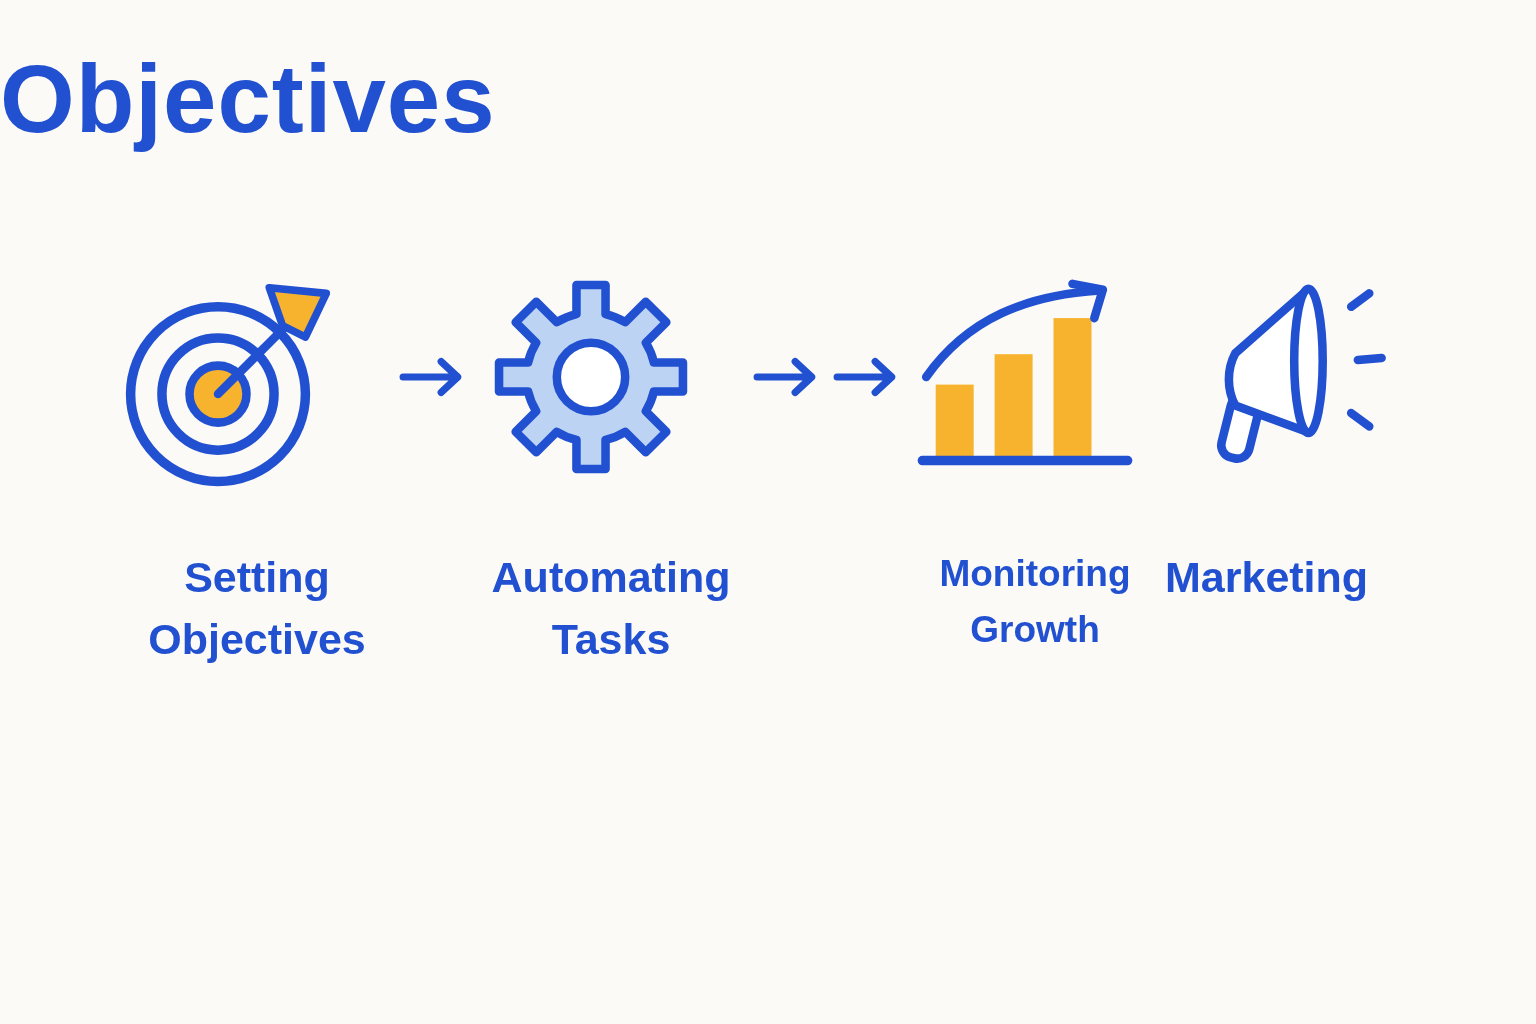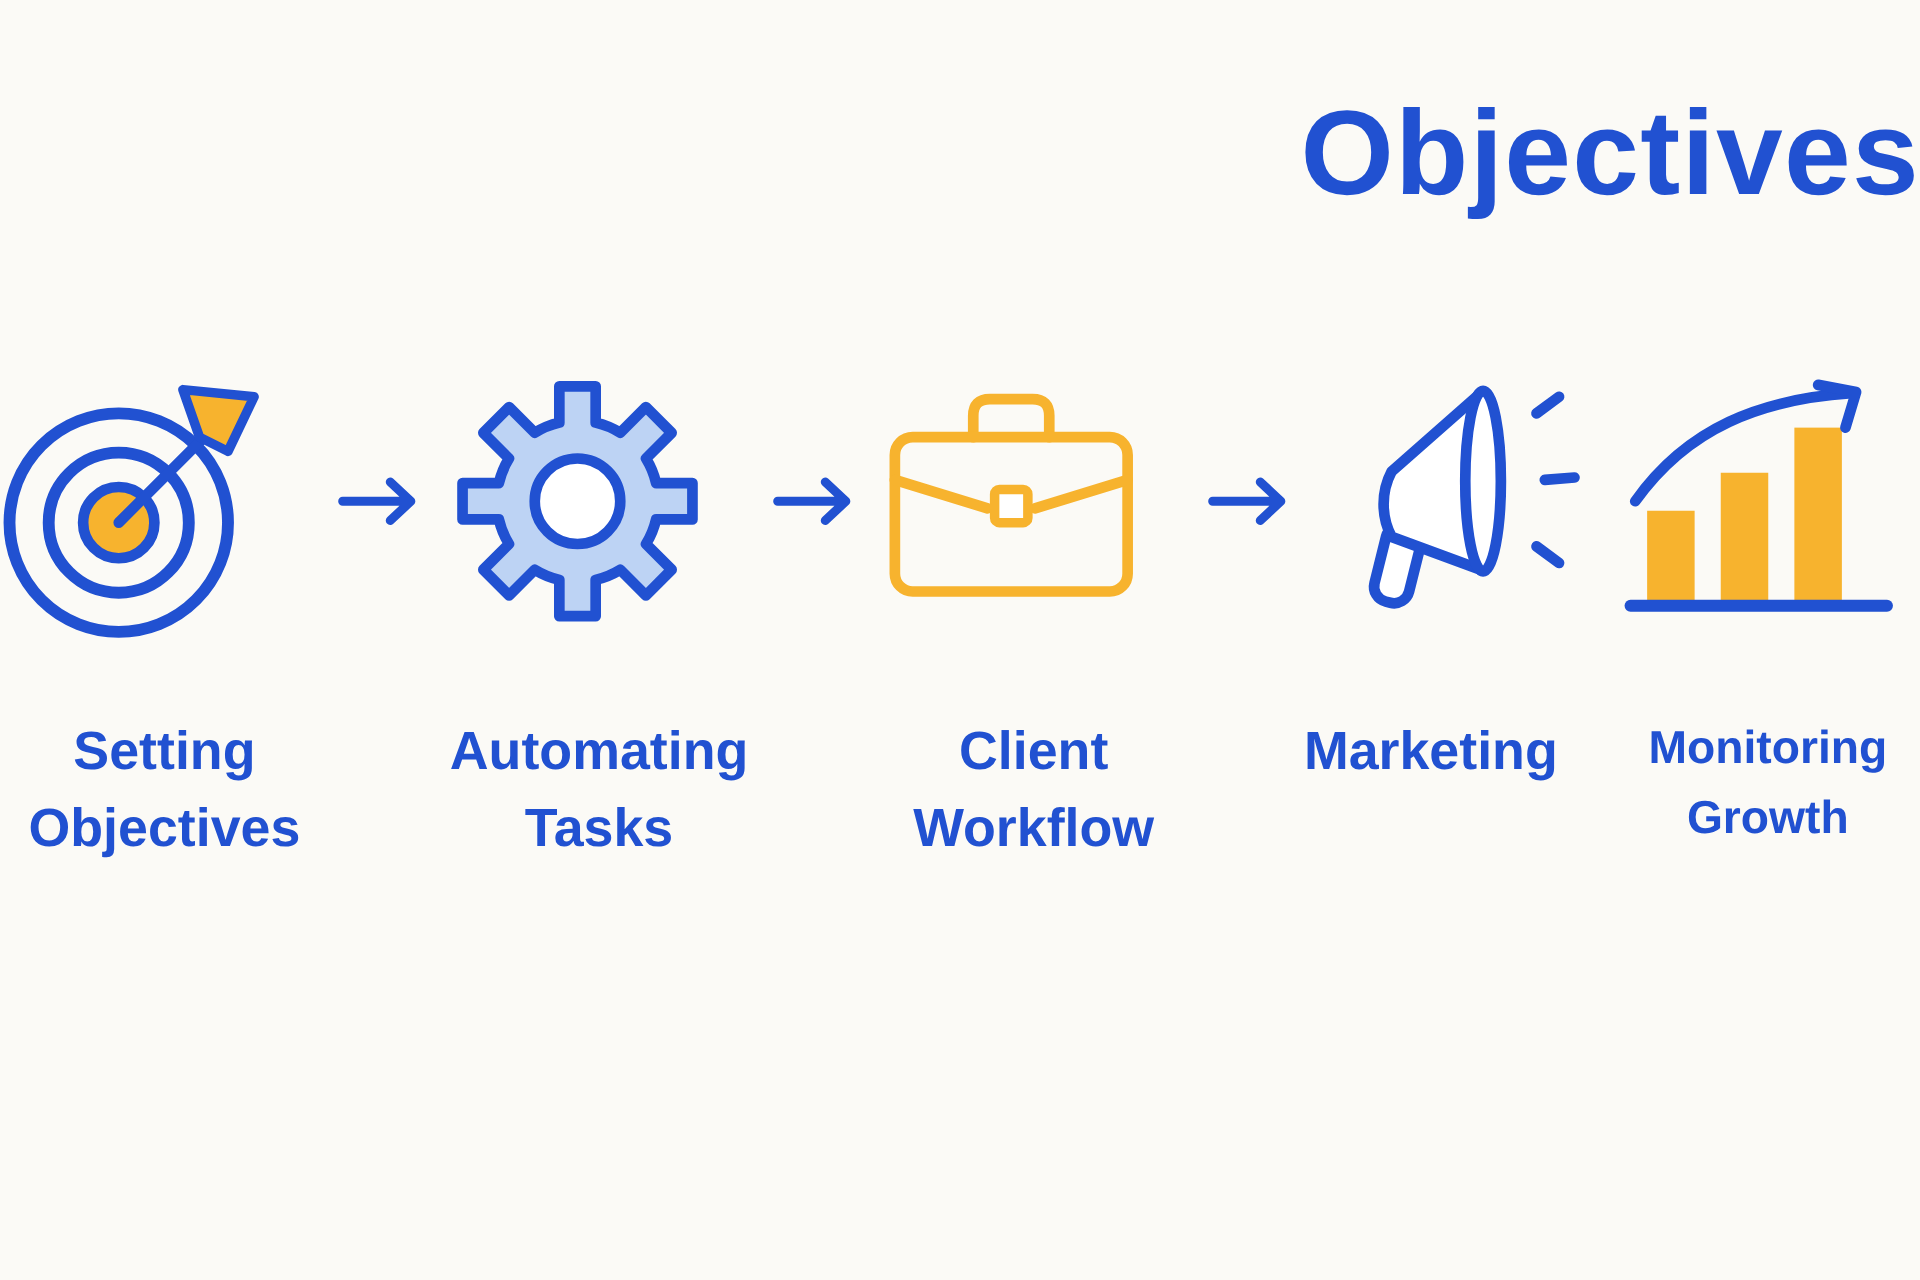--- a/index.html
+++ b/index.html
@@ -15,22 +15,22 @@
     font-family:"Liberation Sans", sans-serif;
     background:var(--bg);
   }
   .canvas{
     width:1536px;height:1024px;
     background:var(--bg);
     overflow:hidden;
     position:relative;
   }
   .title{
-    margin-top:68px;
-    text-align:right;
+    margin-top:44px;
+    text-align:left;
     font-size:96px;
     font-weight:bold;
     color:var(--blue);
     letter-spacing:1px;
   }
   .steps-row{
     display:flex;
     justify-content:center;
     align-items:flex-start;
     gap:6px;
@@ -122,61 +122,49 @@
       </div>
       <div class="step-label">Automating Tasks</div>
     </div>
 
     <div class="connector">
       <svg viewBox="0 0 70 50" aria-hidden="true">
         <path d="M5,25 H58 M58,25 L42,10 M58,25 L42,40" class="b-stroke" stroke-width="7"></path>
       </svg>
     </div>
 
-    <div class="step">
-      <div class="icon-box">
-        <svg viewBox="0 0 240 240" aria-hidden="true">
-          <path d="M88,66 V48 Q88,34 102,34 H138 Q152,34 152,48 V66" class="y-stroke" stroke-width="9"></path>
-          <rect x="22" y="66" width="196" height="130" rx="15" class="y-stroke" stroke-width="9"></rect>
-          <path d="M22,102 L100,126" class="y-stroke" stroke-width="9"></path>
-          <path d="M140,126 L218,102" class="y-stroke" stroke-width="9"></path>
-          <rect x="106" y="110" width="28" height="28" rx="4" fill="#ffffff" stroke="var(--yellow)" stroke-width="8"></rect>
-        </svg>
-      </div>
-      <div class="step-label">Client Workflow</div>
-    </div>
 
     <div class="connector">
       <svg viewBox="0 0 70 50" aria-hidden="true">
         <path d="M5,25 H58 M58,25 L42,10 M58,25 L42,40" class="b-stroke" stroke-width="7"></path>
       </svg>
+    </div>
+
+    <div class="step narrow">
+      <div class="icon-box">
+        <svg viewBox="0 0 240 240" aria-hidden="true">
+          <rect x="26" y="128" width="40" height="78" fill="var(--yellow)"></rect>
+          <rect x="88" y="96" width="40" height="110" fill="var(--yellow)"></rect>
+          <rect x="150" y="58" width="40" height="148" fill="var(--yellow)"></rect>
+          <path d="M12,208 H228" class="b-stroke" stroke-width="10"></path>
+          <path d="M16,120 C60,58 122,34 198,29" class="b-stroke" stroke-width="9"></path>
+          <path d="M170,22 L202,28 L193,58" class="b-stroke" stroke-width="9"></path>
+        </svg>
+      </div>
+      <div class="step-label small">Monitoring Growth</div>
     </div>
 
     <div class="step narrow">
       <div class="icon-box">
         <svg viewBox="0 0 240 240" aria-hidden="true">
           <rect x="64" y="140" width="30" height="66" rx="13" transform="rotate(14 79 173)" fill="#ffffff" stroke="var(--blue)" stroke-width="9"></rect>
           <path d="M150,28 C162,75 162,132 150,178 L74,150 C65,133 65,112 74,95 Z" fill="#ffffff" stroke="var(--blue)" stroke-width="9" stroke-linejoin="round"></path>
           <ellipse cx="151" cy="103" rx="15" ry="76" fill="#ffffff" stroke="var(--blue)" stroke-width="9"></ellipse>
           <path d="M196,46 L215,32" class="b-stroke" stroke-width="9"></path>
           <path d="M203,102 L228,100" class="b-stroke" stroke-width="9"></path>
           <path d="M196,158 L215,172" class="b-stroke" stroke-width="9"></path>
         </svg>
       </div>
       <div class="step-label">Marketing</div>
     </div>
 
-    <div class="step narrow">
-      <div class="icon-box">
-        <svg viewBox="0 0 240 240" aria-hidden="true">
-          <rect x="26" y="128" width="40" height="78" fill="var(--yellow)"></rect>
-          <rect x="88" y="96" width="40" height="110" fill="var(--yellow)"></rect>
-          <rect x="150" y="58" width="40" height="148" fill="var(--yellow)"></rect>
-          <path d="M12,208 H228" class="b-stroke" stroke-width="10"></path>
-          <path d="M16,120 C60,58 122,34 198,29" class="b-stroke" stroke-width="9"></path>
-          <path d="M170,22 L202,28 L193,58" class="b-stroke" stroke-width="9"></path>
-        </svg>
-      </div>
-      <div class="step-label small">Monitoring Growth</div>
-    </div>
-
   </div>
 </div>
 
 </body></html>

